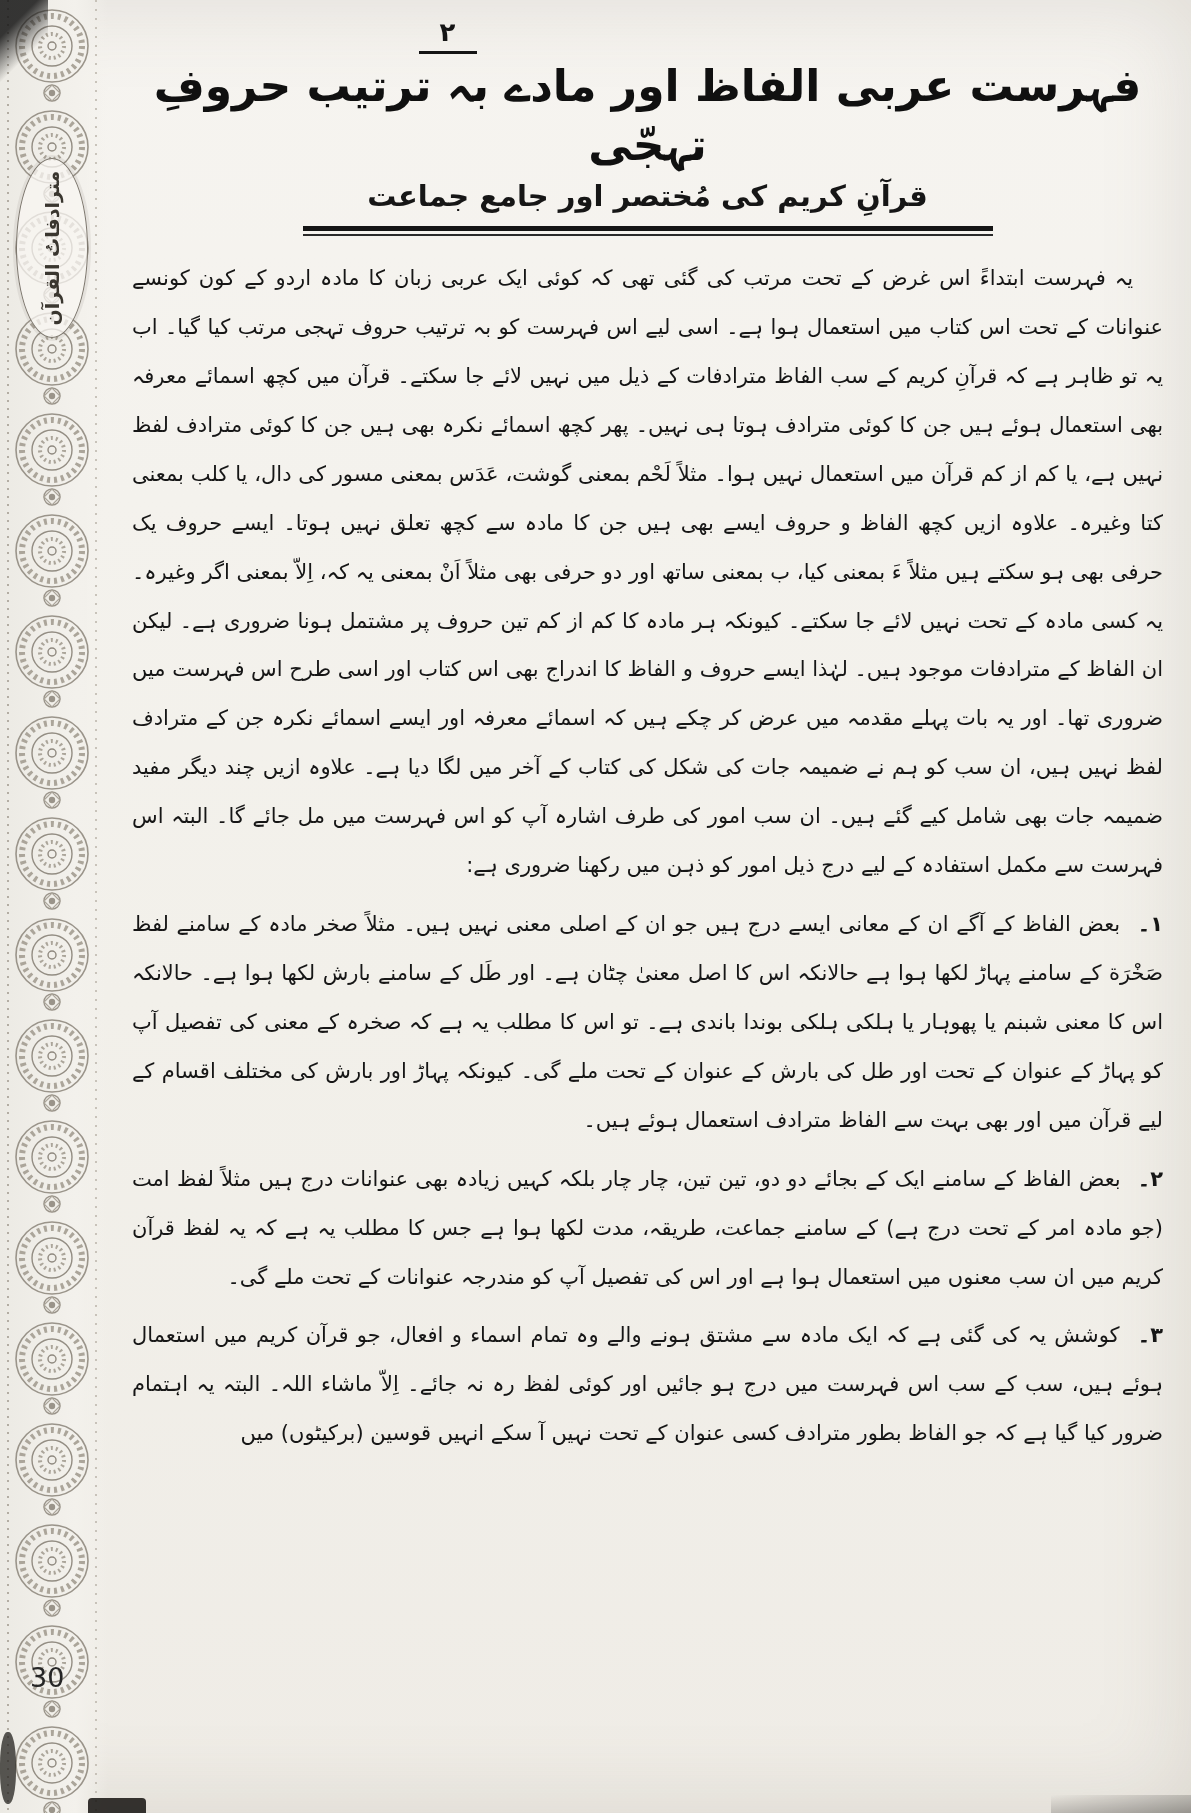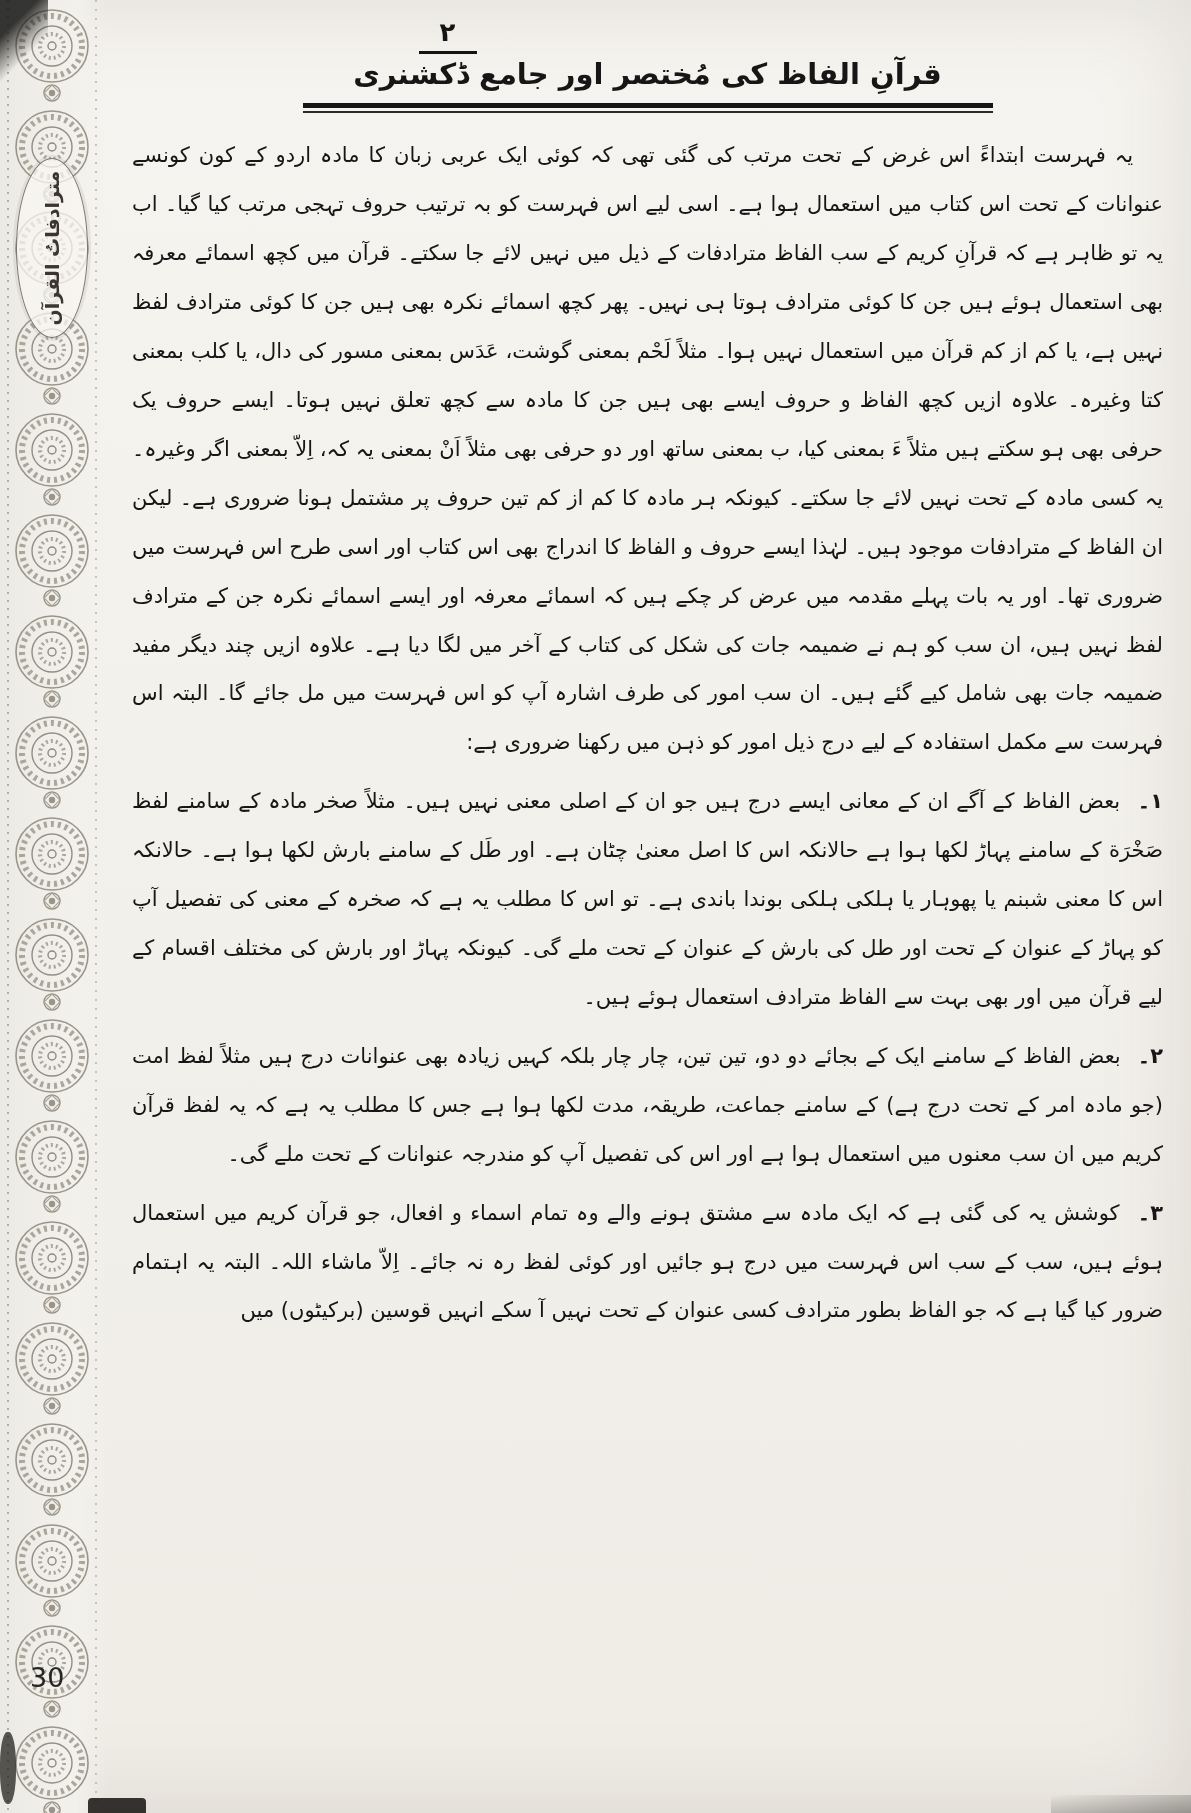--- a/index.html
+++ b/index.html
@@ -144,22 +144,23 @@
 
   <div class="page-number">30</div>
 
   <div class="content">
 
     <div class="section-no">
       <span>۲</span>
       <span class="tick"></span>
     </div>
 
+    <div class="main-title">فہرست عربی الفاظ اور مادے بہ ترتیب حروفِ تہجّی</div>
 
-    <div class="sub-title">قرآنِ الفاظ کی مُختصر اور جامع ڈکشنری</div>
+    <div class="sub-title">قرآنِ کریم کی مُختصر اور جامع جماعت</div>
 
     <div class="heavy-rule"></div>
 
     <div class="body-text">
 
       <p class="para intro">
         <span>یہ فہرست ابتداءً اس غرض کے تحت مرتب کی گئی تھی کہ کوئی ایک عربی زبان کا مادہ اردو کے کون کونسے عنوانات کے تحت اس کتاب میں استعمال ہوا ہے۔ اسی لیے اس فہرست کو بہ ترتیب حروف تہجی مرتب کیا گیا۔ اب یہ تو ظاہر ہے کہ قرآنِ کریم کے سب الفاظ مترادفات کے ذیل میں نہیں لائے جا سکتے۔ قرآن میں کچھ اسمائے معرفہ بھی استعمال ہوئے ہیں جن کا کوئی مترادف ہوتا ہی نہیں۔ پھر کچھ اسمائے نکرہ بھی ہیں جن کا کوئی مترادف لفظ نہیں ہے، یا کم از کم قرآن میں استعمال نہیں ہوا۔ مثلاً لَحْم بمعنی گوشت، عَدَس بمعنی مسور کی دال، یا کلب بمعنی کتا وغیرہ۔ علاوہ ازیں کچھ الفاظ و حروف ایسے بھی ہیں جن کا مادہ سے کچھ تعلق نہیں ہوتا۔ ایسے حروف یک حرفی بھی ہو سکتے ہیں مثلاً ءَ بمعنی کیا، ب بمعنی ساتھ اور دو حرفی بھی مثلاً اَنْ بمعنی یہ کہ، اِلاّ بمعنی اگر وغیرہ۔ یہ کسی مادہ کے تحت نہیں لائے جا سکتے۔ کیونکہ ہر مادہ کا کم از کم تین حروف پر مشتمل ہونا ضروری ہے۔ لیکن ان الفاظ کے مترادفات موجود ہیں۔ لہٰذا ایسے حروف و الفاظ کا اندراج بھی اس کتاب اور اسی طرح اس فہرست میں ضروری تھا۔ اور یہ بات پہلے مقدمہ میں عرض کر چکے ہیں کہ اسمائے معرفہ اور ایسے اسمائے نکرہ جن کے مترادف لفظ نہیں ہیں، ان سب کو ہم نے ضمیمہ جات کی شکل کی کتاب کے آخر میں لگا دیا ہے۔ علاوہ ازیں چند دیگر مفید ضمیمہ جات بھی شامل کیے گئے ہیں۔ ان سب امور کی طرف اشارہ آپ کو اس فہرست میں مل جائے گا۔ البتہ اس فہرست سے مکمل استفادہ کے لیے درج ذیل امور کو ذہن میں رکھنا ضروری ہے:</span>
       </p>
 
       <p class="para">

